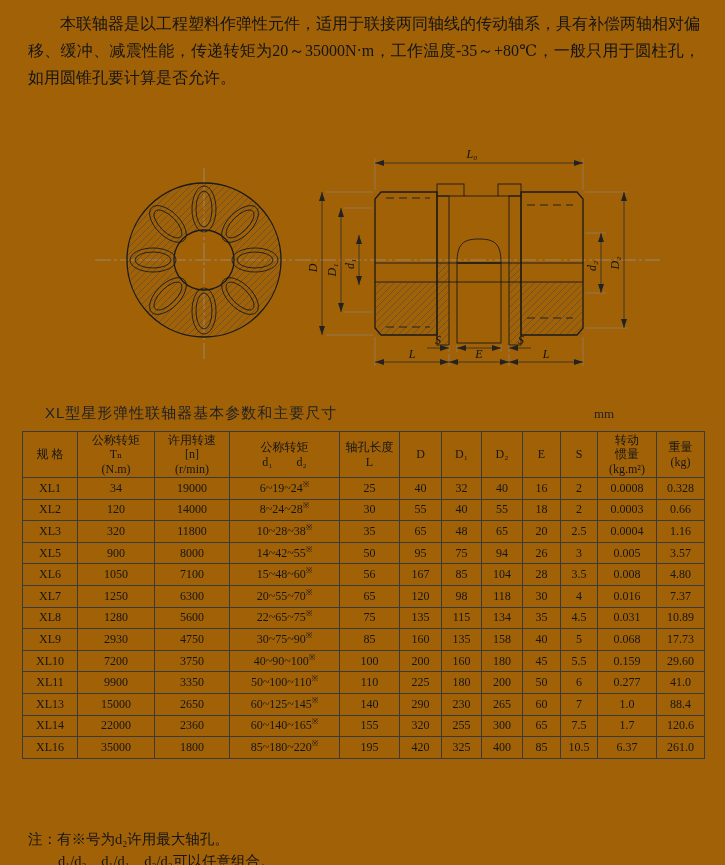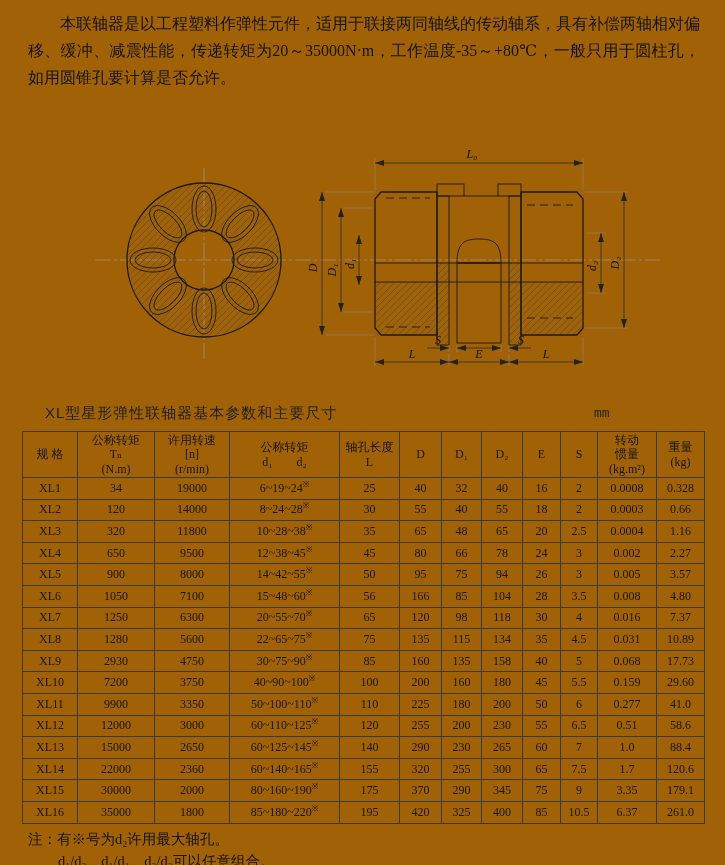--- a/index.html
+++ b/index.html
@@ -16,21 +16,21 @@
   }
   .drawing{position:absolute;top:138px;left:0;}
   .table-title-row{position:absolute;top:404px;left:0;width:725px;height:22px;}
   .table-title{
     position:absolute;left:45px;width:600px;text-align:left;
     font-family:"Liberation Sans","DejaVu Sans",sans-serif;
     font-size:15px;font-weight:400;color:#222;letter-spacing:1px;
   }
   .table-unit{
     position:absolute;left:594px;top:2px;
-    font-family:Liberation Mono, monospace;
+    font-family:Liberation Serif, serif;
     font-size:13px;color:#222;
   }
   table.spec{
     position:absolute;top:431px;left:22px;width:682px;
     border-collapse:collapse;table-layout:fixed;
     font-size:12px;color:#151515;
   }
   table.spec th,table.spec td{
     border:1px solid #3a3a3a;padding:0;text-align:center;vertical-align:middle;
     overflow:hidden;
@@ -280,54 +280,40 @@
           <td>35</td>
           <td>65</td>
           <td>48</td>
           <td>65</td>
           <td>20</td>
           <td>2.5</td>
           <td>0.0004</td>
           <td>1.16</td>
         </tr>
         <tr>
-          <td>XL4</td>
-          <td>650</td>
-          <td>9500</td>
-          <td><span>12~38~45</span><sup>※</sup></td>
-          <td>45</td>
-          <td>80</td>
-          <td>66</td>
-          <td>78</td>
-          <td>24</td>
-          <td>3</td>
-          <td>0.002</td>
-          <td>2.27</td>
-        </tr>
-        <tr>
           <td>XL5</td>
           <td>900</td>
           <td>8000</td>
           <td><span>14~42~55</span><sup>※</sup></td>
           <td>50</td>
           <td>95</td>
           <td>75</td>
           <td>94</td>
           <td>26</td>
           <td>3</td>
           <td>0.005</td>
           <td>3.57</td>
         </tr>
         <tr>
           <td>XL6</td>
           <td>1050</td>
           <td>7100</td>
           <td><span>15~48~60</span><sup>※</sup></td>
           <td>56</td>
-          <td>166</td>
+          <td>167</td>
           <td>85</td>
           <td>104</td>
           <td>28</td>
           <td>3.5</td>
           <td>0.008</td>
           <td>4.80</td>
         </tr>
         <tr>
           <td>XL7</td>
           <td>1250</td>
@@ -392,34 +378,20 @@
           <td>110</td>
           <td>225</td>
           <td>180</td>
           <td>200</td>
           <td>50</td>
           <td>6</td>
           <td>0.277</td>
           <td>41.0</td>
         </tr>
         <tr>
-          <td>XL12</td>
-          <td>12000</td>
-          <td>3000</td>
-          <td><span>60~110~125</span><sup>※</sup></td>
-          <td>120</td>
-          <td>255</td>
-          <td>200</td>
-          <td>230</td>
-          <td>55</td>
-          <td>6.5</td>
-          <td>0.51</td>
-          <td>58.6</td>
-        </tr>
-        <tr>
           <td>XL13</td>
           <td>15000</td>
           <td>2650</td>
           <td><span>60~125~145</span><sup>※</sup></td>
           <td>140</td>
           <td>290</td>
           <td>230</td>
           <td>265</td>
           <td>60</td>
           <td>7</td>
@@ -434,34 +406,20 @@
           <td>155</td>
           <td>320</td>
           <td>255</td>
           <td>300</td>
           <td>65</td>
           <td>7.5</td>
           <td>1.7</td>
           <td>120.6</td>
         </tr>
         <tr>
-          <td>XL15</td>
-          <td>30000</td>
-          <td>2000</td>
-          <td><span>80~160~190</span><sup>※</sup></td>
-          <td>175</td>
-          <td>370</td>
-          <td>290</td>
-          <td>345</td>
-          <td>75</td>
-          <td>9</td>
-          <td>3.35</td>
-          <td>179.1</td>
-        </tr>
-        <tr>
           <td>XL16</td>
           <td>35000</td>
           <td>1800</td>
           <td><span>85~180~220</span><sup>※</sup></td>
           <td>195</td>
           <td>420</td>
           <td>325</td>
           <td>400</td>
           <td>85</td>
           <td>10.5</td>

